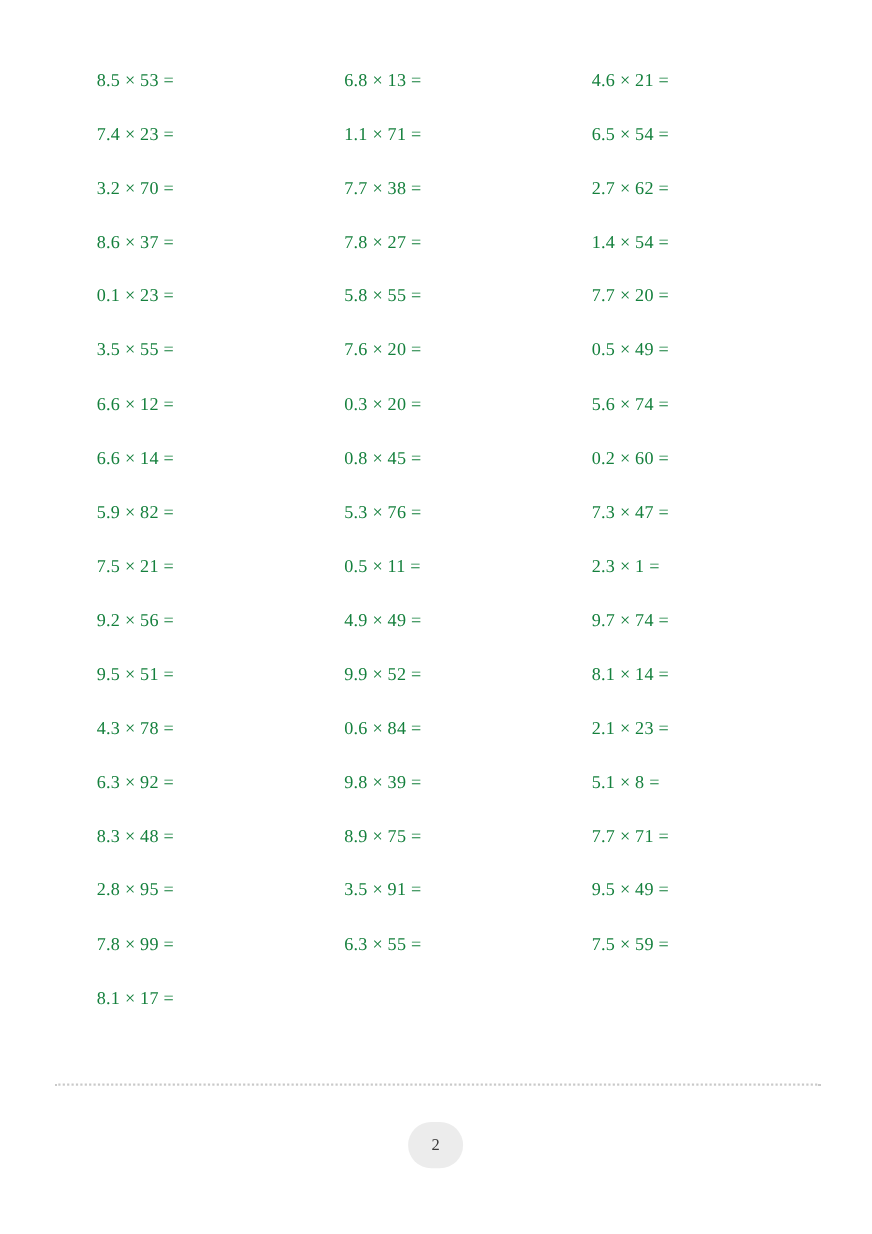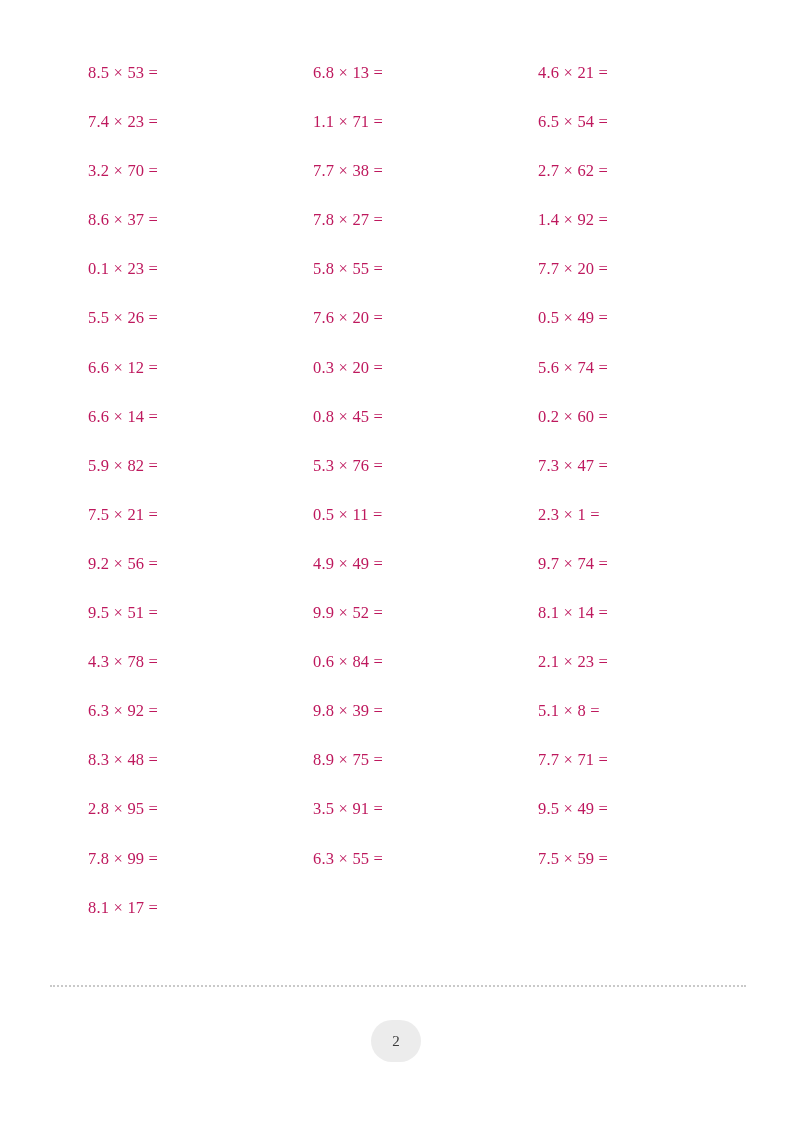--- a/index.html
+++ b/index.html
@@ -33,21 +33,21 @@
     position: relative;
     height: 49.1px;
   }
   .problem-cell {
     position: absolute;
     top: 0;
     font-size: 16.5px;
     line-height: 26px;
     letter-spacing: 0.2px;
     white-space: nowrap;
-    color: #be185d;
+    color: #15803d;
     font-family: Liberation Serif, serif;
   }
   .col-0 { left: 0px; }
   .col-1 { left: 225px; }
   .col-2 { left: 450px; }
 
   .footer-rule {
     position: absolute;
     left: 50px;
     top: 985px;
@@ -91,29 +91,29 @@
         <div class="problem-cell col-2">6.5 × 54 =</div>
       </div>
       <div class="problem-row">
         <div class="problem-cell col-0">3.2 × 70 =</div>
         <div class="problem-cell col-1">7.7 × 38 =</div>
         <div class="problem-cell col-2">2.7 × 62 =</div>
       </div>
       <div class="problem-row">
         <div class="problem-cell col-0">8.6 × 37 =</div>
         <div class="problem-cell col-1">7.8 × 27 =</div>
-        <div class="problem-cell col-2">1.4 × 92 =</div>
+        <div class="problem-cell col-2">1.4 × 54 =</div>
       </div>
       <div class="problem-row">
         <div class="problem-cell col-0">0.1 × 23 =</div>
         <div class="problem-cell col-1">5.8 × 55 =</div>
         <div class="problem-cell col-2">7.7 × 20 =</div>
       </div>
       <div class="problem-row">
-        <div class="problem-cell col-0">5.5 × 26 =</div>
+        <div class="problem-cell col-0">3.5 × 55 =</div>
         <div class="problem-cell col-1">7.6 × 20 =</div>
         <div class="problem-cell col-2">0.5 × 49 =</div>
       </div>
       <div class="problem-row">
         <div class="problem-cell col-0">6.6 × 12 =</div>
         <div class="problem-cell col-1">0.3 × 20 =</div>
         <div class="problem-cell col-2">5.6 × 74 =</div>
       </div>
       <div class="problem-row">
         <div class="problem-cell col-0">6.6 × 14 =</div>

